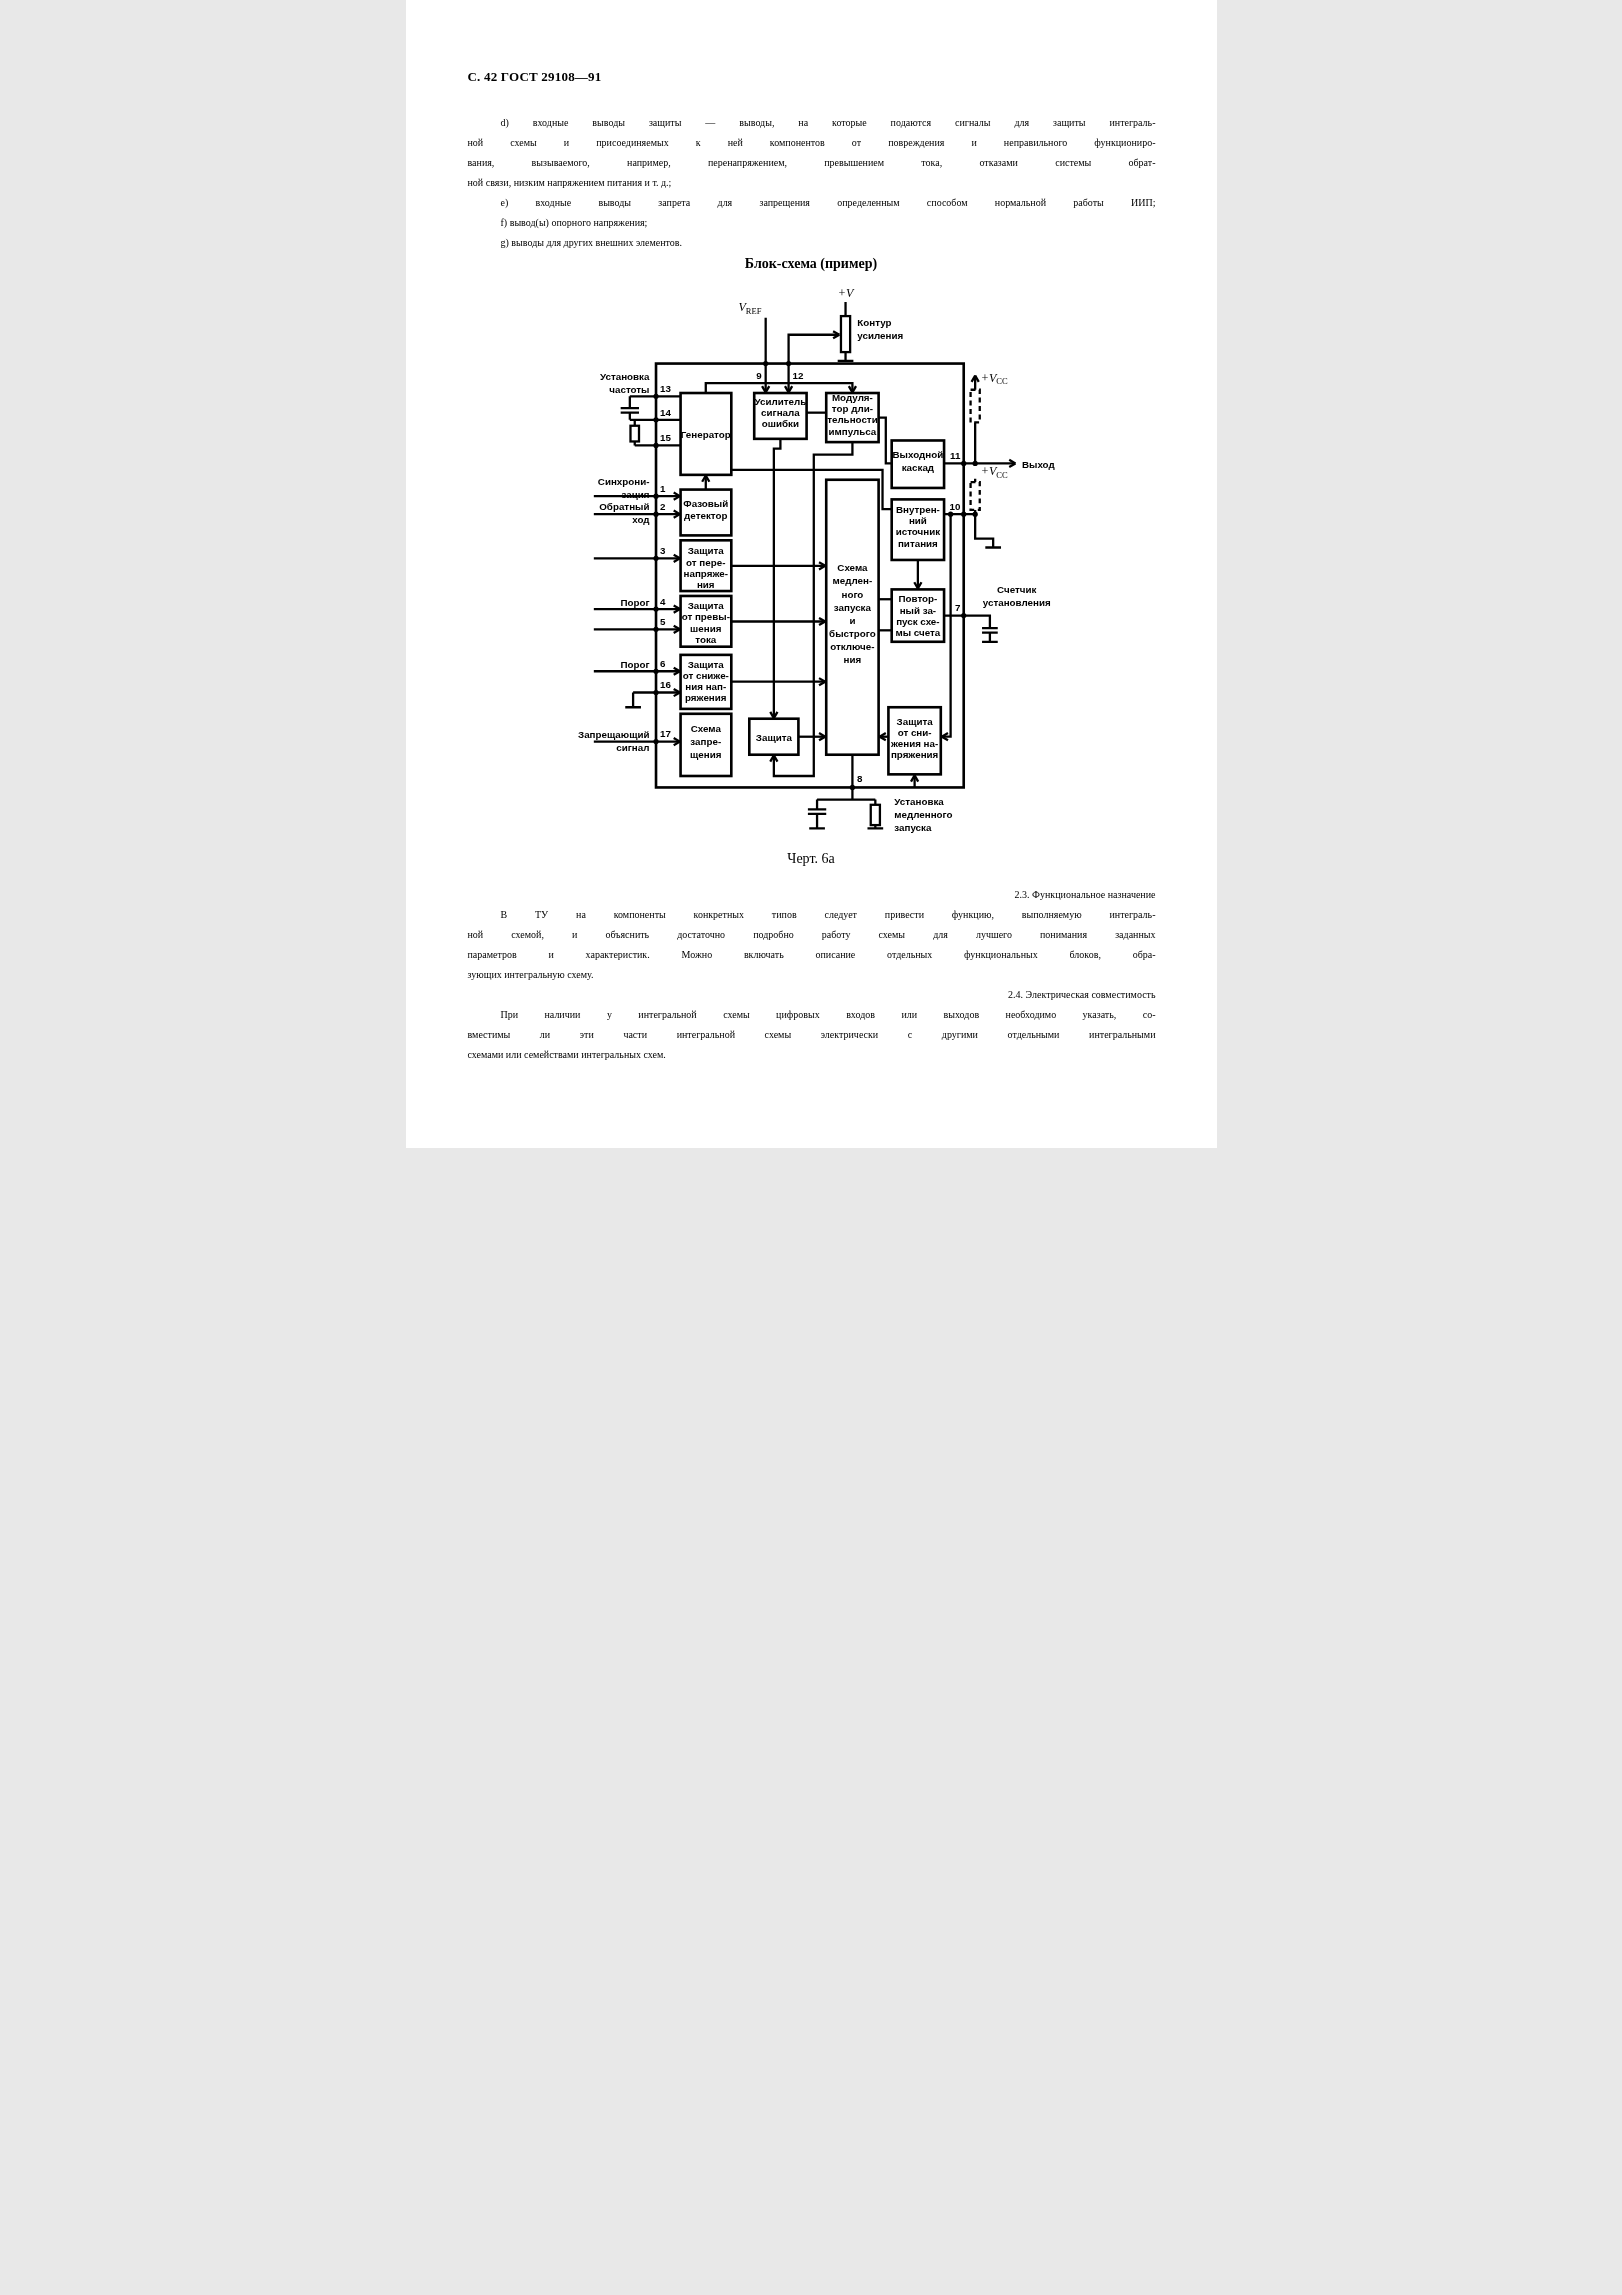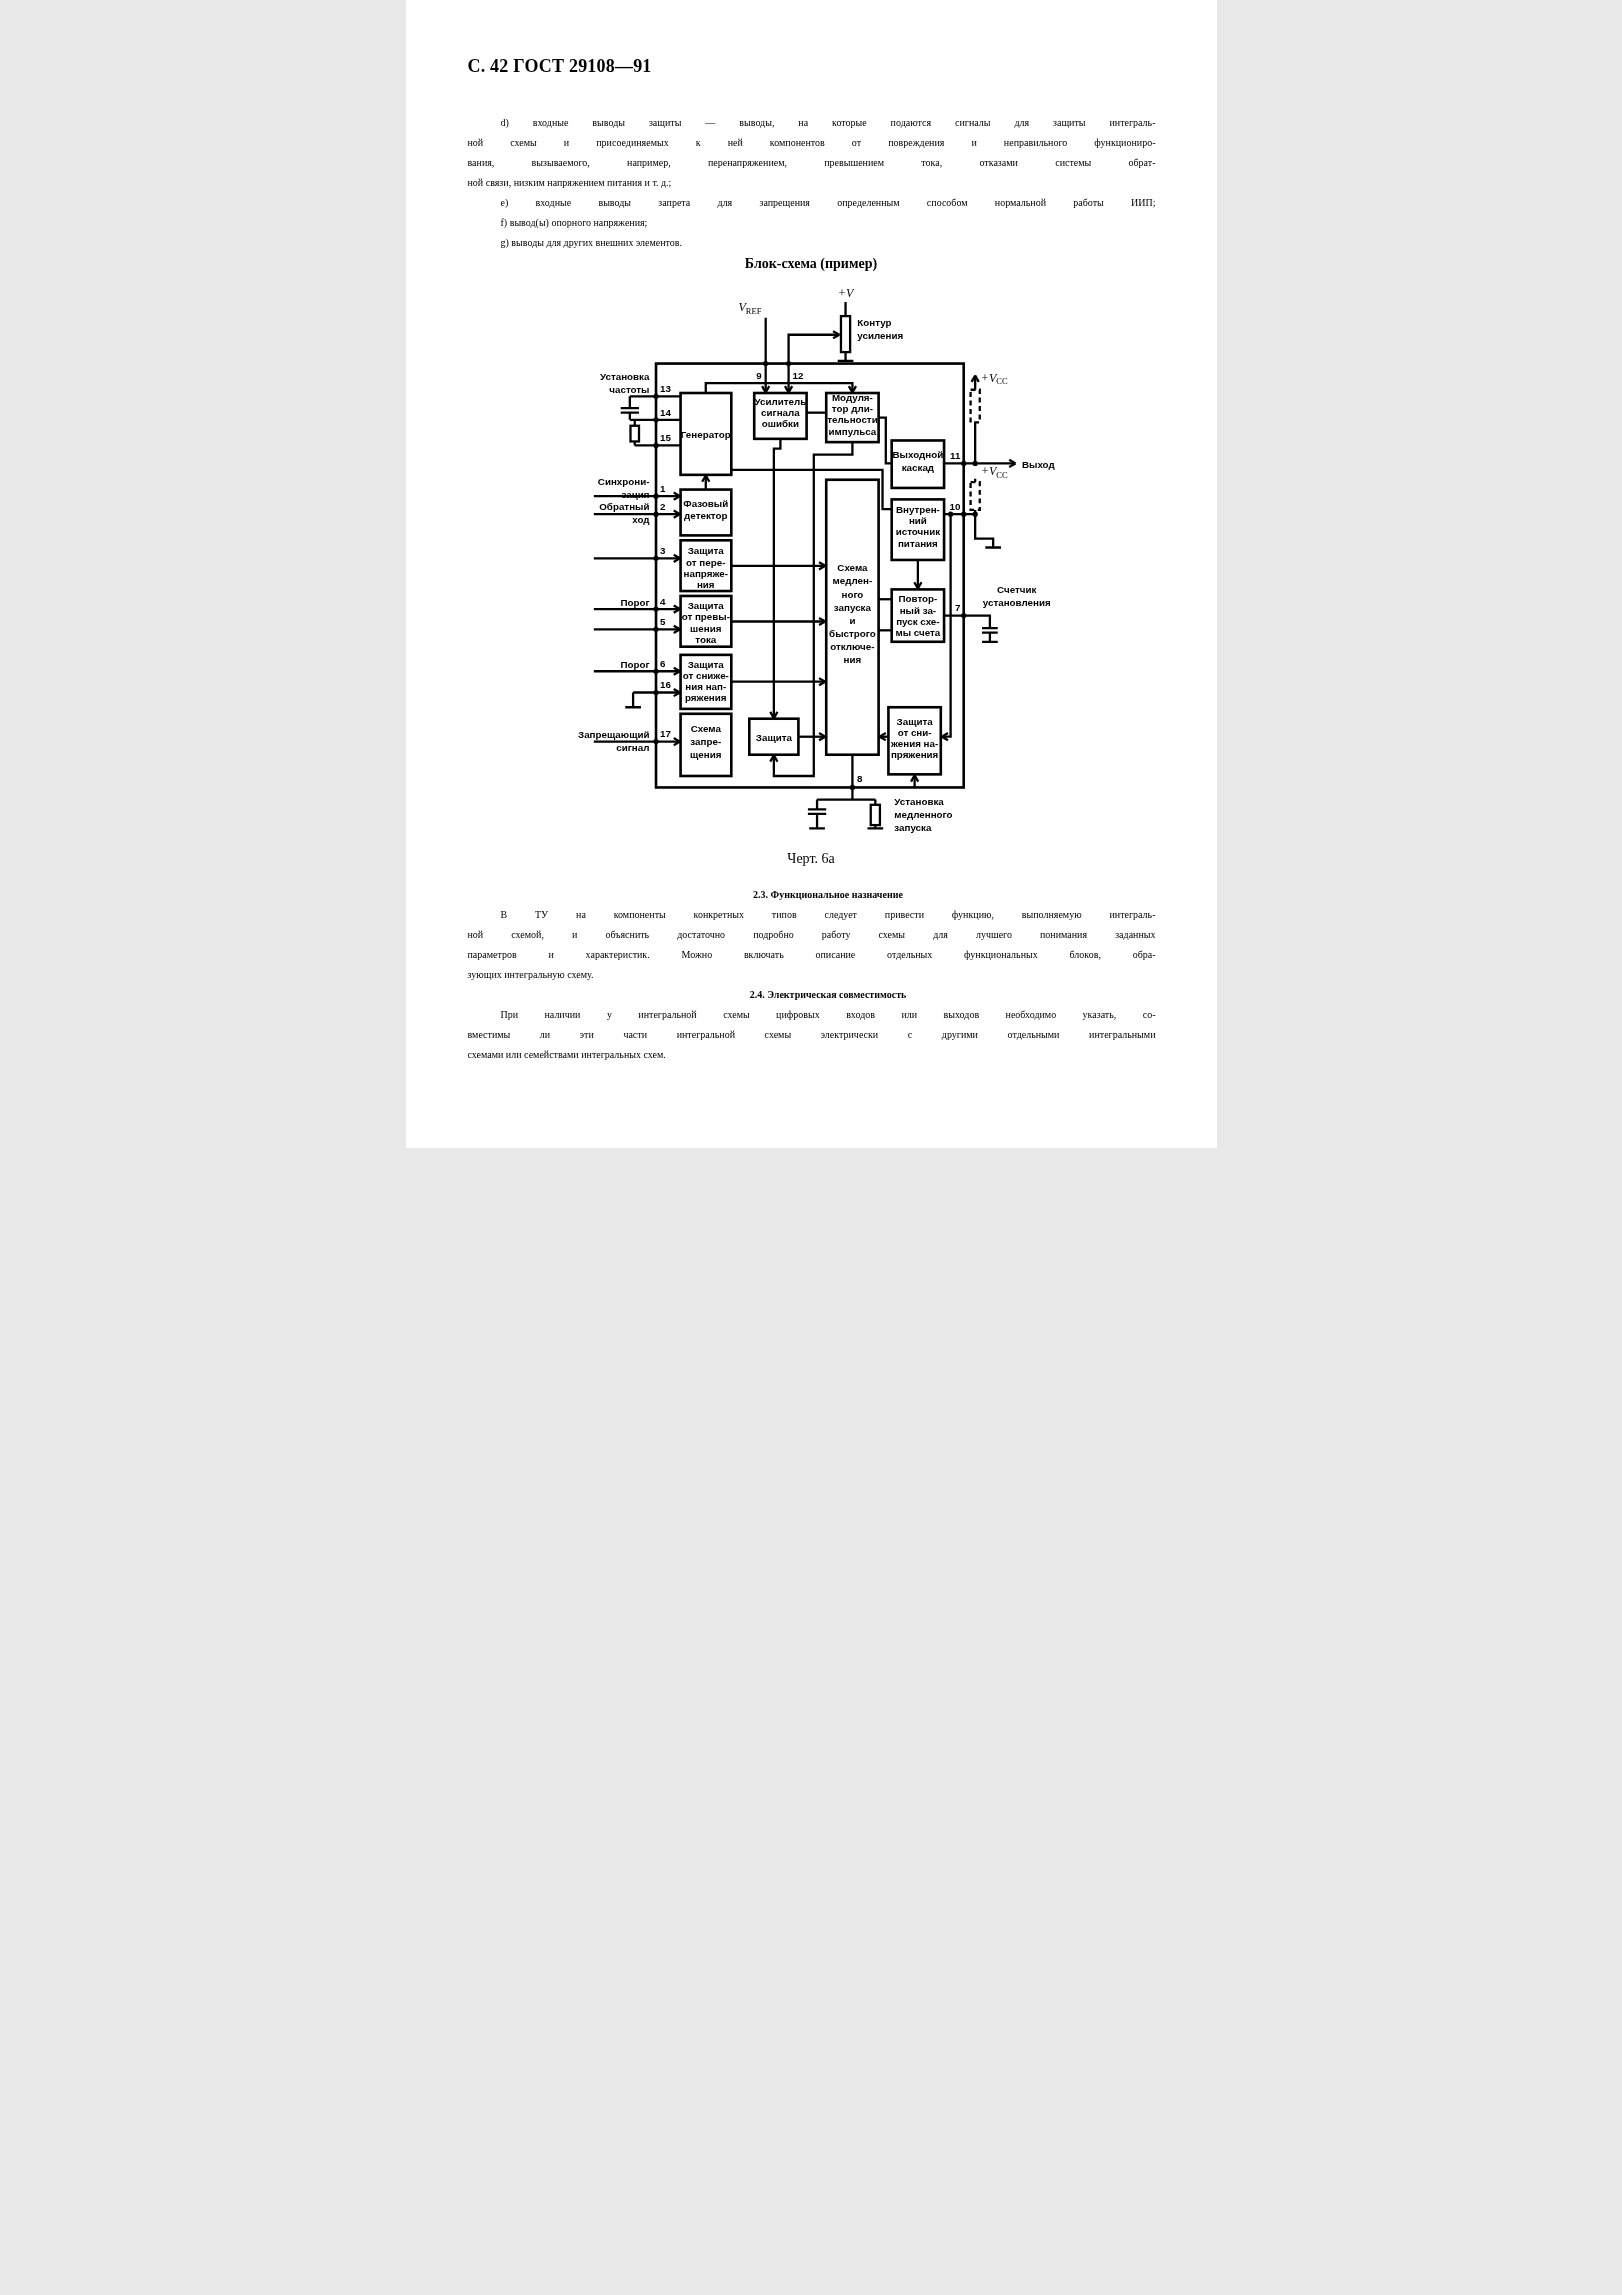--- a/index.html
+++ b/index.html
@@ -1,29 +1,29 @@
 <!DOCTYPE html>
 <html style="font-size:10.5px"><head>
 <meta charset="utf-8">
 <style>
   html,body{margin:0;padding:0;background:#e8e8e8;}
   .page{position:relative;width:811px;height:1148px;margin:0 auto;background:#ffffff;
         font-family:"Liberation Serif",serif;color:#000;}
-  .header{position:absolute;top:56px;left:62px;font-size:18px;font-weight:bold;letter-spacing:0.2px;}
+  .header{position:absolute;top:69px;left:62px;font-size:13px;font-weight:bold;letter-spacing:0.2px;}
   .textcol{position:absolute;left:62px;width:688px;font-size:10px;line-height:20px;}
   .intro{top:113px;}
   .l{text-align:justify;text-align-last:justify;white-space:normal;}
   .l.first{padding-left:33px;}
   .l.left{text-align:left;text-align-last:left;font-family:Liberation Serif, serif;}
   .fig-title{position:absolute;top:256px;left:0;width:100%;text-align:center;
              font-size:14px;font-weight:bold;}
   .fig{position:absolute;top:285px;left:0;width:811px;text-align:center;}
   .fig-caption{position:absolute;top:851px;left:0;width:100%;text-align:center;font-size:14px;}
   .sections{top:885px;}
-  .shead{font-weight:bold;padding-left:33px;text-align:center;}
+  .shead{font-weight:normal;padding-left:33px;text-align:right;}
   svg{overflow:visible;}
   .wire{stroke:#000;stroke-width:7;fill:none;}
   .thin{stroke:#000;stroke-width:8;fill:#ffffff;}
   .outer{stroke:#000;stroke-width:8;fill:none;}
   .blk{font-family:"Liberation Sans",sans-serif;font-weight:bold;font-size:30px;fill:#000;}
   .pnum{font-family:"Liberation Sans",sans-serif;font-weight:bold;font-size:30px;fill:#000;}
   .lbl{font-family:"Liberation Sans",sans-serif;font-weight:bold;font-size:30px;fill:#000;}
   .math{font-family:"Liberation Serif",serif;font-style:italic;font-size:37px;fill:#000;}
   .mathsub{font-size:26px;font-style:normal;font-family:"Liberation Serif",serif;}
 </style>

